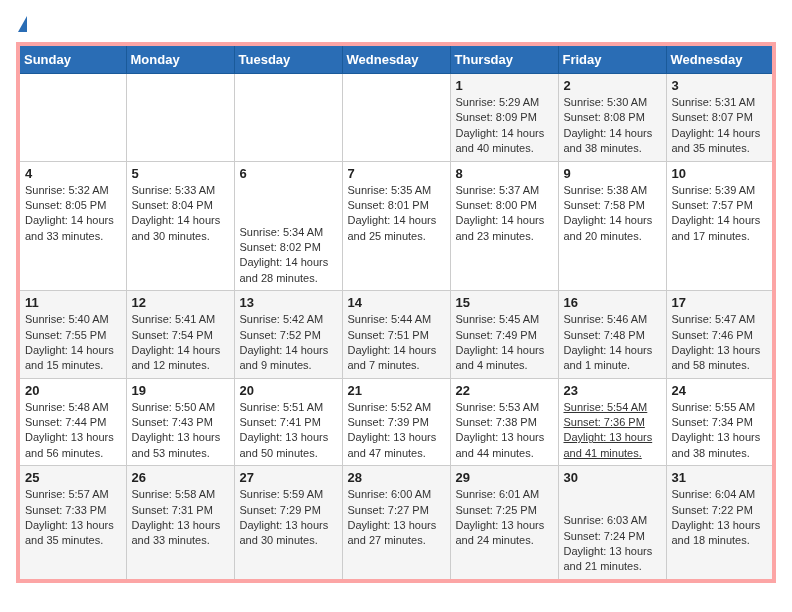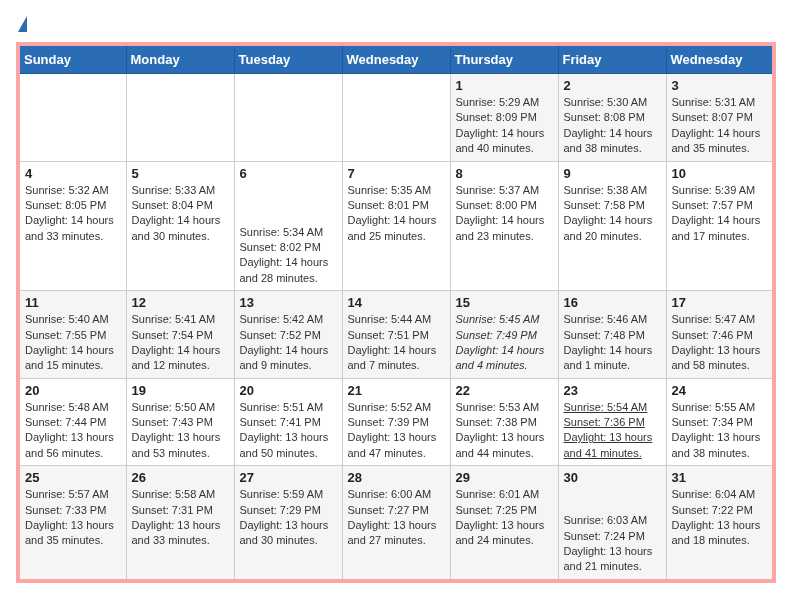--- a/index.html
+++ b/index.html
@@ -229,21 +229,21 @@
         </td>
         <td>
           <span class="day-number">14</span>
           <div class="day-info" style="white-space: pre-line;">Sunrise: 5:44 AM
 Sunset: 7:51 PM
 Daylight: 14 hours
 and 7 minutes.</div>
         </td>
         <td>
           <span class="day-number">15</span>
-          <div class="day-info" style="white-space: pre-line; font-style: italic;">Sunrise: 5:45 AM
+          <div class="day-info" style="white-space: pre-line;">Sunrise: 5:45 AM
 Sunset: 7:49 PM
 Daylight: 14 hours
 and 4 minutes.</div>
         </td>
         <td>
           <span class="day-number">16</span>
           <div class="day-info" style="white-space: pre-line;">Sunrise: 5:46 AM
 Sunset: 7:48 PM
 Daylight: 14 hours
 and 1 minute.</div>

